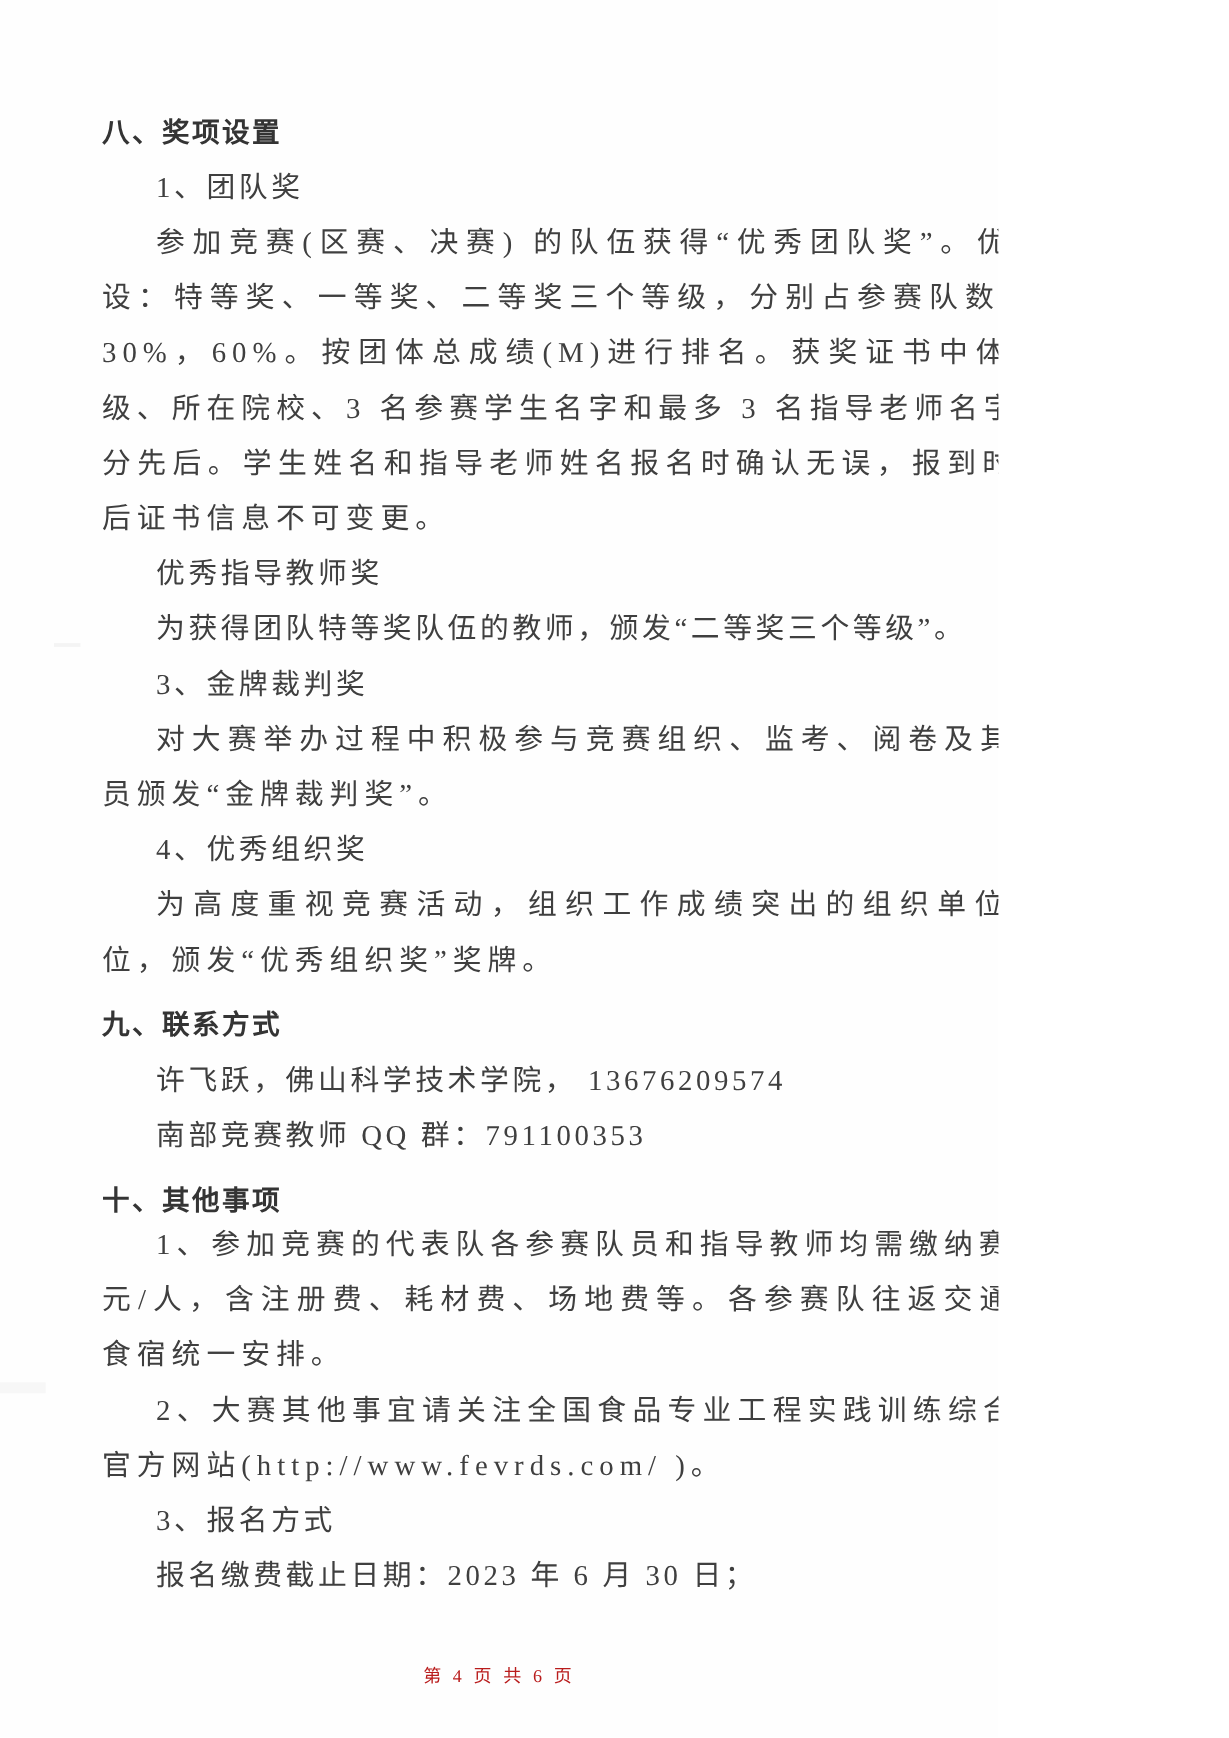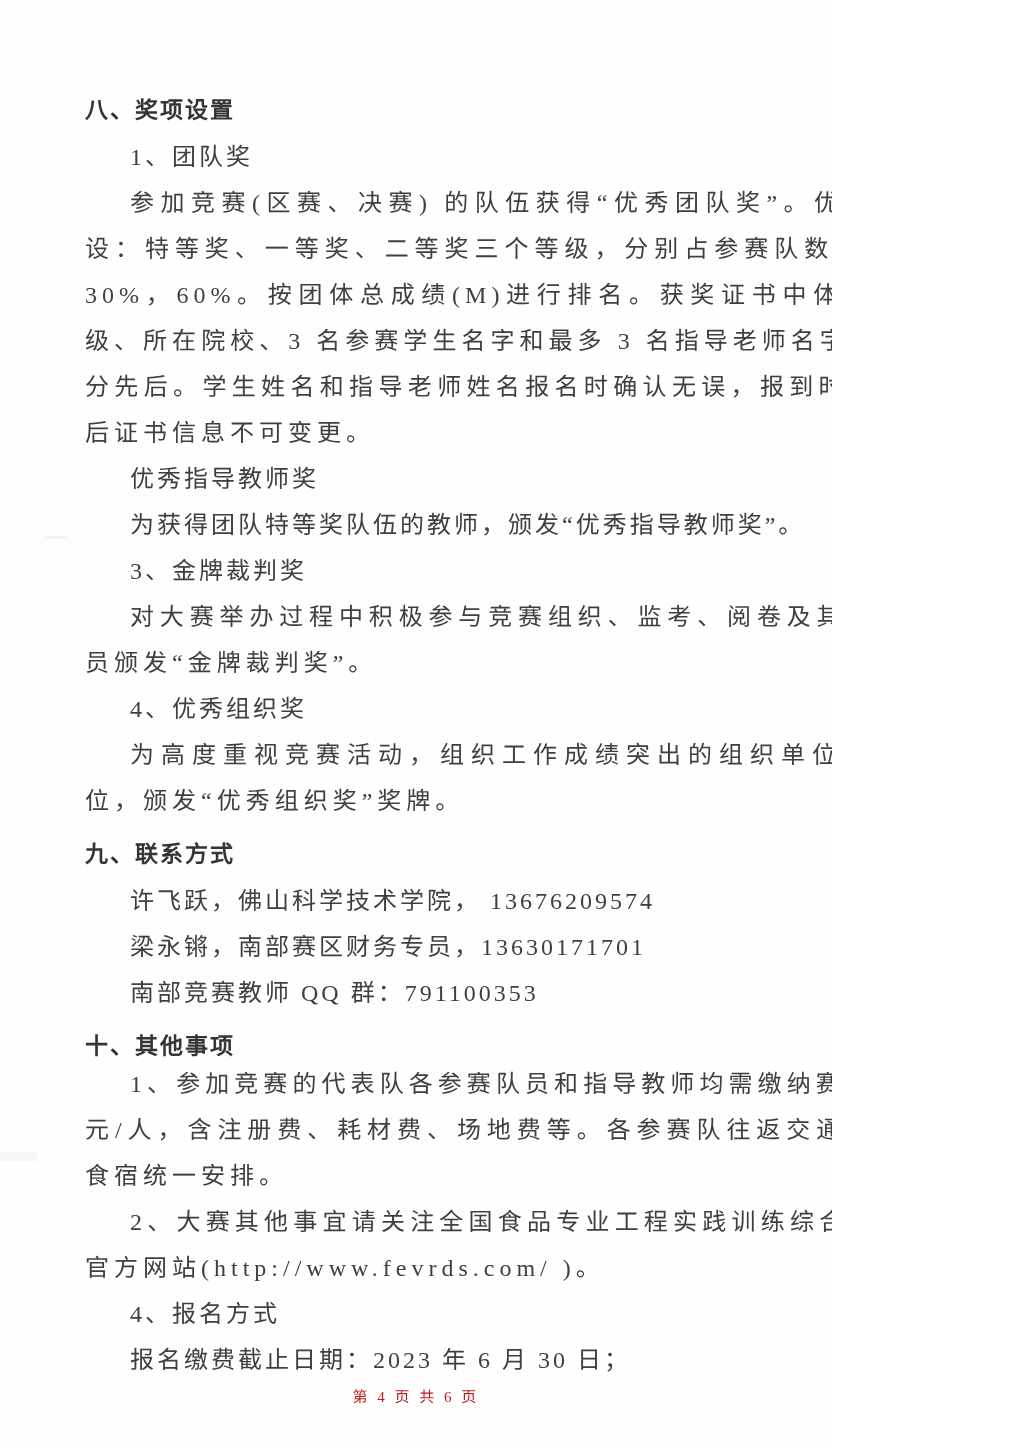--- a/index.html
+++ b/index.html
@@ -71,35 +71,34 @@
 </head>
 <body>
 
 <div class="page">
   <main class="content">
 
     <h2 class="h">八、奖项设置</h2>
     <p class="para snug">1、团队奖</p>
     <p class="para">参加竞赛(区赛、决赛) 的队伍获得“优秀团队奖”。优秀团队奖设：特等奖、一等奖、二等奖三个等级，分别占参赛队数的 10%，30%，60%。按团体总成绩(M)进行排名。获奖证书中体现获奖等级、所在院校、3 名参赛学生名字和最多 3 名指导老师名字，排名不分先后。学生姓名和指导老师姓名报名时确认无误，报到时签字确认后证书信息不可变更。</p>
     <p class="para snug">优秀指导教师奖</p>
-    <p class="para snug">为获得团队特等奖队伍的教师，颁发“优秀指导教师奖”。</p>
+    <p class="para snug">为获得团队特等奖队伍的教师，颁发“二等奖三个等级”。</p>
     <p class="para snug">3、金牌裁判奖</p>
     <p class="para">对大赛举办过程中积极参与竞赛组织、监考、阅卷及其他工作人员颁发“金牌裁判奖”。</p>
     <p class="para snug">4、优秀组织奖</p>
     <p class="para">为高度重视竞赛活动，组织工作成绩突出的组织单位和承办单位，颁发“优秀组织奖”奖牌。</p>
 
     <h2 class="h h-gap">九、联系方式</h2>
     <p class="para snug">许飞跃，佛山科学技术学院， 13676209574</p>
-    <p class="para snug">梁永锵，南部赛区财务专员，13630171701</p>
     <p class="para snug">南部竞赛教师 QQ 群：791100353</p>
 
     <h2 class="h h-gap">十、其他事项</h2>
     <p class="para tight">1、参加竞赛的代表队各参赛队员和指导教师均需缴纳赛务费 600 元/人，含注册费、耗材费、场地费等。各参赛队往返交通费自理，食宿统一安排。</p>
     <p class="para">2、大赛其他事宜请关注全国食品专业工程实践训练综合能力竞赛官方网站(http://www.fevrds.com/ )。</p>
-    <p class="para snug">4、报名方式</p>
+    <p class="para snug">3、报名方式</p>
     <p class="para snug">报名缴费截止日期：2023 年 6 月 30 日；</p>
 
   </main>
 
   <span class="artifact a1"></span>
   <span class="artifact a2"></span>
   <span class="artifact a3"></span>
 
   <footer class="footer">
     <span>第 4 页 共 6 页</span>

